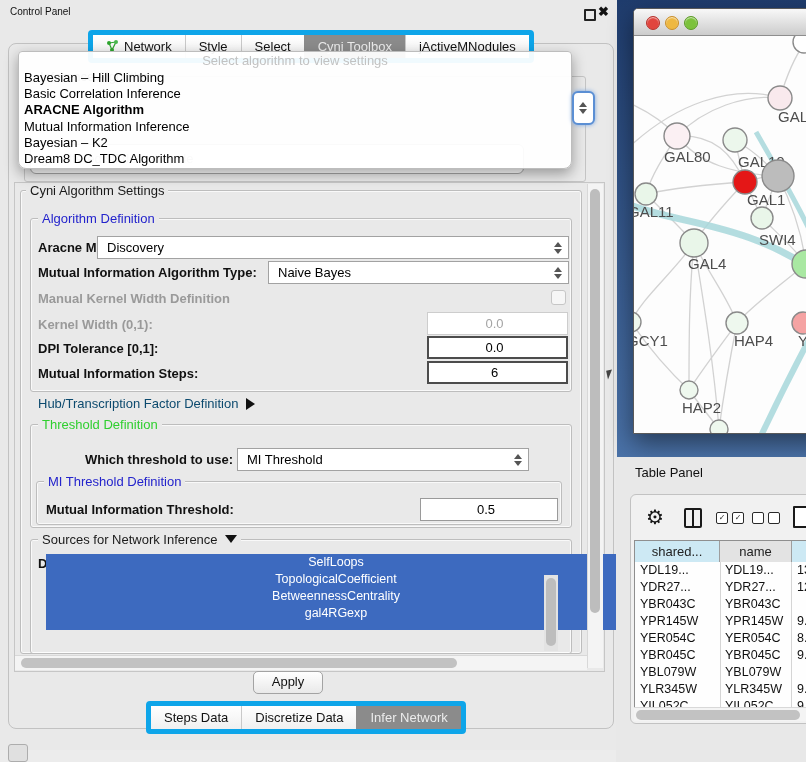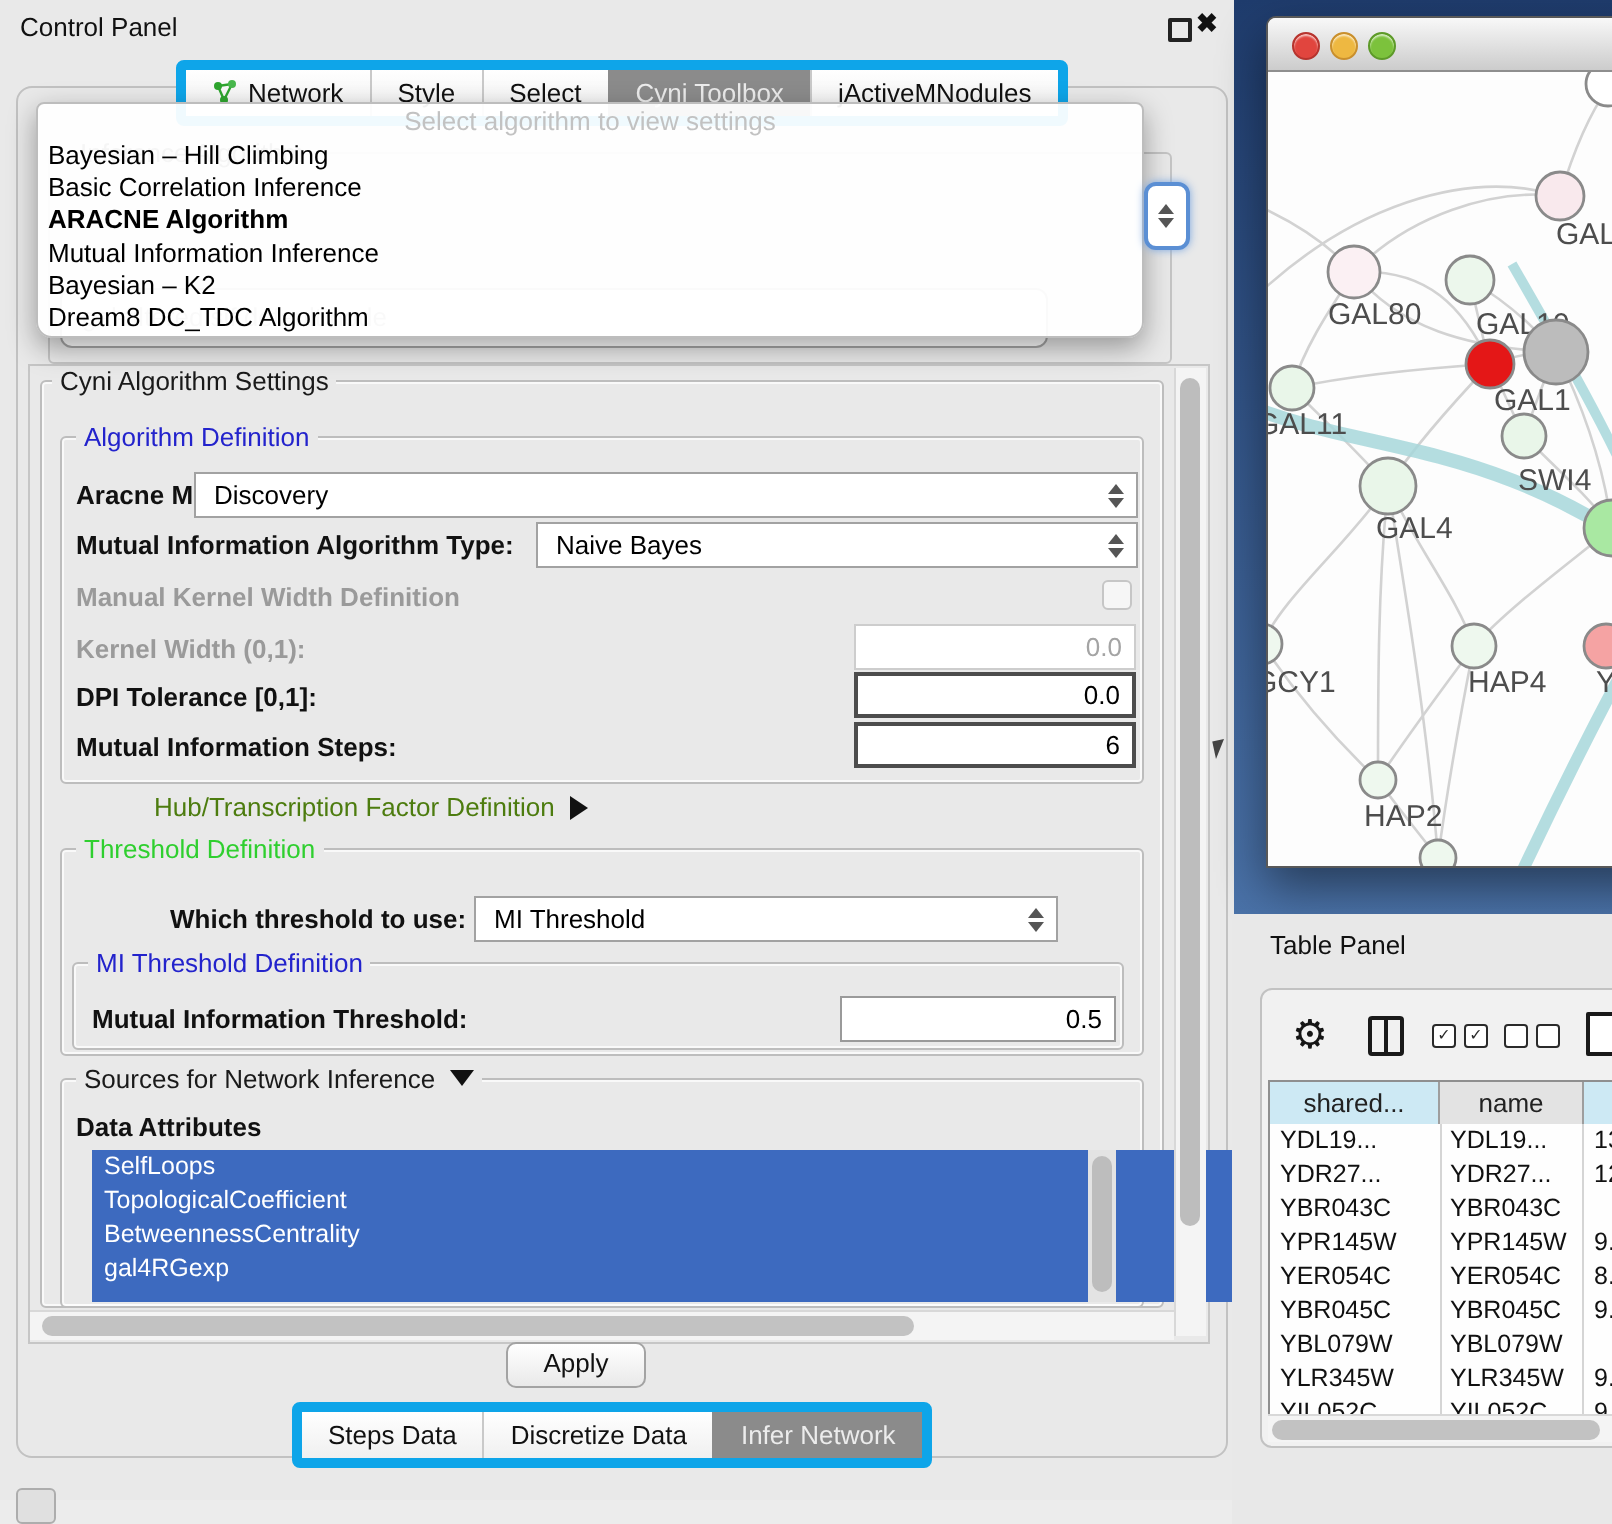--- a/index.html
+++ b/index.html
@@ -1,21 +1,21 @@
 <!DOCTYPE html>
 <html><head>
 <meta charset="utf-8">
 <style>
   html,body{margin:0;padding:0;}
   body{width:806px;height:762px;position:relative;overflow:hidden;background:#ececec;
        font-family:"Liberation Sans",sans-serif;font-size:13px;color:#1a1a1a;}
   .abs{position:absolute;}
   
   .cp-win{left:0;top:6;width:617px;height:750px;background:#e9e9e9;}
-  .cp-title{left:10px;top:6px;height:14px;font-size:13px;color:#111;}
+  .cp-title{left:10px;top:6px;height:14px;font-size:10px;color:#111;}
   .float-ico{left:584px;top:9px;width:8px;height:8px;border:2px solid #222;border-radius:1px;background:transparent;}
   .close-ico{left:598px;top:4px;font-size:13px;font-weight:bold;color:#111;}
   .cytopanel{left:8px;top:43px;width:604px;height:684px;border:1px solid #c2c2c2;border-radius:8px;background:#e9e9e9;}
   
   .tabbar{left:88px;top:30px;height:23px;display:flex;border:5px solid #0ea5e9;border-radius:4px;background:#fdfdfd;overflow:hidden;z-index:6;}
   .tab{padding:0 13px;line-height:23px;color:#111;background:linear-gradient(#ffffff,#f0f0f0);border-left:1px solid #c9c9c9;display:flex;align-items:center;gap:5px;}
   .tab:first-child{border-left:none;}
   .tab.sel{background:#8b8b8b;color:#ececec;border-left:1px solid #8b8b8b;}
   
   .ghost-group{left:24px;top:76px;width:560px;height:104px;border:1px solid #c4c4c4;border-radius:3px;}
@@ -33,21 +33,21 @@
   .group{border:1px solid #bdbdbd;border-radius:3px;box-shadow:inset 0 0 0 1px rgba(255,255,255,0.7);}
   .gtitle{background:#e9e9e9;padding:0 4px;white-space:nowrap;}
   .blue{color:#2323cc;}
   .green{color:#2fcf2f;}
   .lbl{font-weight:bold;color:#111;white-space:nowrap;}
   .lbl.dis{color:#9a9a9a;}
   .combo{background:#fff;border:1px solid #a2a2a2;border-radius:0;line-height:21px;padding-left:9px;color:#000;}
   .stepper{position:absolute;right:6px;top:50%;transform:translateY(-50%);display:flex;flex-direction:column;gap:2px;}
   .stepper .up{width:0;height:0;border-left:4px solid transparent;border-right:4px solid transparent;border-bottom:5px solid #555;}
   .stepper .dn{width:0;height:0;border-left:4px solid transparent;border-right:4px solid transparent;border-top:5px solid #555;}
-  .field{background:#fff;border:1px solid #9a9a9a;text-align:right;padding-right:6px;line-height:21px;color:#000;}
+  .field{background:#fff;border:1px solid #9a9a9a;text-align:center;padding-right:6px;line-height:21px;color:#000;}
   .field.dis{border:1px solid #cdcdcd;color:#a4a4a4;}
   .field.dark{border:2px solid #4c4c4c;line-height:19px;}
   .chk{width:13px;height:13px;border:1px solid #c6c6c6;border-radius:3px;background:#f6f6f6;}
   .attr-list{background:#3d6abf;overflow:hidden;}
   .attr-item{color:#fff;line-height:17px;padding-left:6px;font-size:12.5px;white-space:nowrap;}
   .vscroll{background:#f4f4f4;border-left:1px solid #d8d8d8;}
   .vthumb{position:absolute;left:2px;width:10px;border-radius:5px;background:#bdbdbd;}
   .hscroll{background:#f4f4f4;border-top:1px solid #d8d8d8;}
   .hthumb{position:absolute;top:2px;height:10px;border-radius:5px;background:#c2c2c2;}
   .btn{background:linear-gradient(#ffffff,#e9e9e9);border:1px solid #a3a3a3;border-radius:5px;text-align:center;line-height:20px;color:#111;}
@@ -166,21 +166,21 @@
 
   <div class="abs lbl dis" style="left:38px;top:317px;">Kernel Width (0,1):</div>
   <div class="abs field dis" style="left:427px;top:312px;width:133px;height:21px;">0.0</div>
 
   <div class="abs lbl" style="left:38px;top:341px;">DPI Tolerance [0,1]:</div>
   <div class="abs field dark" style="left:427px;top:336px;width:131px;height:19px;">0.0</div>
 
   <div class="abs lbl" style="left:38px;top:366px;text-align:right;">Mutual Information Steps:</div>
   <div class="abs field dark" style="left:427px;top:361px;width:131px;height:19px;">6</div>
 
-  <div class="abs" style="left:38px;top:396px;color:#4d7c0f;margin-left:39px;">
+  <div class="abs" style="left:38px;top:396px;color:#0c4a6e;">
     <span>Hub/Transcription Factor Definition</span><span class="arrow-r"></span>
   </div>
 
   <div class="abs group" style="left:30px;top:424px;width:540px;height:102px;"></div>
   <div class="abs gtitle green" style="left:38px;top:417px;">Threshold Definition</div>
 
   <div class="abs lbl" style="left:85px;top:452px;">Which threshold to use:</div>
   <div class="abs combo" style="left:237px;top:448px;width:281px;height:21px;">
     <span>MI Threshold</span>
     <span class="stepper">
@@ -192,21 +192,21 @@
   <div class="abs group" style="left:36px;top:481px;width:524px;height:42px;"></div>
   <div class="abs gtitle blue" style="left:44px;top:474px;">MI Threshold Definition</div>
   <div class="abs lbl" style="left:46px;top:502px;">Mutual Information Threshold:</div>
   <div class="abs field" style="left:420px;top:498px;width:130px;height:21px;">0.5</div>
 
   <div class="abs group" style="left:30px;top:539px;width:540px;height:113px;"></div>
   <div class="abs gtitle" style="left:38px;top:532px;">
     <span>Sources for Network Inference</span><span class="arrow-d"></span>
   </div>
   <div class="abs lbl" style="left:38px;top:556px;">Data Attributes</div>
-  <div class="abs attr-list" style="left:46px;top:575px;width:574px;height:76px;" id="attr-list">
+  <div class="abs attr-list" style="left:46px;top:554px;width:574px;height:76px;text-align:center;" id="attr-list">
       <div class="attr-item">SelfLoops</div>
       <div class="attr-item">TopologicalCoefficient</div>
       <div class="attr-item">BetweennessCentrality</div>
       <div class="attr-item">gal4RGexp</div>
     </div>
   <div class="abs" style="left:544px;top:575px;width:14px;height:76px;background:#e3e3e3;">
     <div class="vthumb" style="top:3px;height:68px;"></div>
   </div>
 
   <div class="abs vscroll" style="left:587px;top:184px;width:15px;height:484px;">

